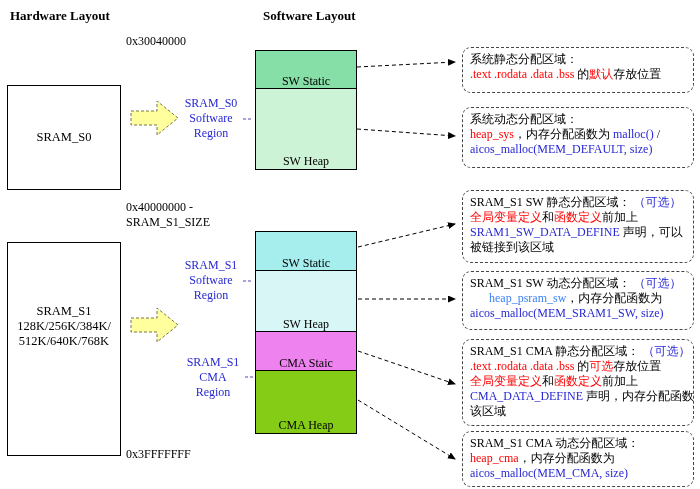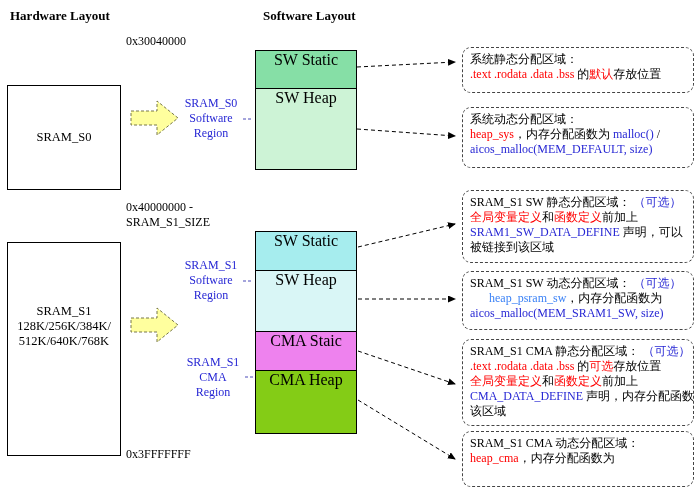--- a/index.html
+++ b/index.html
@@ -11,22 +11,22 @@
   .title { position:absolute; font-weight:bold; font-size:13px; white-space:nowrap; }
   .hw-box {
     position:absolute; border:1px solid #000; background:#fff;
     display:flex; align-items:center; justify-content:center;
     font-size:12.5px; text-align:center; box-sizing:border-box;
   }
   .pre { white-space:pre-line; }
   .addr { position:absolute; font-size:12px; line-height:15px; white-space:pre-line; }
   .sw-block {
     position:absolute; left:255px; width:100px; border:1px solid #000;
-    display:flex; align-items:flex-start; justify-content:center;
-    font-size:16px; box-sizing:content-box;
+    display:flex; align-items:flex-end; justify-content:center;
+    font-size:12px; box-sizing:content-box;
   }
   .region-label {
     position:absolute; color:var(--blue,#2727d4); font-size:12px; line-height:15px;
     text-align:center; white-space:pre-line;
   }
   .ann {
     position:absolute; left:462px; width:232px; border:1px dashed #444;
     border-radius:9px; background:#fff; padding:4px 7px; box-sizing:border-box;
     font-size:12px; line-height:15px; overflow:hidden;
   }
@@ -110,20 +110,21 @@
   <div class="ann" style="top:339px;height:87px">
       <div><span style="color: rgb(0, 0, 0);">SRAM_S1 CMA 静态分配区域： </span><span style="color: rgb(39, 39, 212);">（可选）</span></div>
       <div><span style="color: rgb(255, 0, 0);">.text .rodata .data .bss</span><span style="color: rgb(0, 0, 0);"> 的</span><span style="color: rgb(255, 0, 0);">可选</span><span style="color: rgb(0, 0, 0);">存放位置</span></div>
       <div><span style="color: rgb(255, 0, 0);">全局变量定义</span><span style="color: rgb(0, 0, 0);">和</span><span style="color: rgb(255, 0, 0);">函数定义</span><span style="color: rgb(0, 0, 0);">前加上</span></div>
       <div><span style="color: rgb(39, 39, 212);">CMA_DATA_DEFINE</span><span style="color: rgb(0, 0, 0);"> 声明，内存分配函数为</span></div>
       <div><span style="color: rgb(0, 0, 0);">该区域</span></div>
     </div>
   <div class="ann" style="top:431px;height:56px">
       <div><span style="color: rgb(0, 0, 0);">SRAM_S1 CMA 动态分配区域：</span></div>
       <div><span style="color: rgb(255, 0, 0);">heap_cma</span><span style="color: rgb(0, 0, 0);">，内存分配函数为</span></div>
+      <div><span style="color: rgb(39, 39, 212);">aicos_malloc(MEM_CMA, size)</span></div>
     </div>
 
   <svg class="overlay" width="700" height="489">
     <defs>
       <marker id="arrow" markerWidth="9" markerHeight="8" refX="7" refY="3.5" orient="auto">
         <path d="M0,0 L8,3.5 L0,7 Z" fill="#000"></path>
       </marker>
     </defs>
 
     <polygon class="block-arrow" points="131,111 157,111 157,101 178,118 157,135 157,125 131,125" fill="#ffff9e" stroke="#77774a"></polygon>

